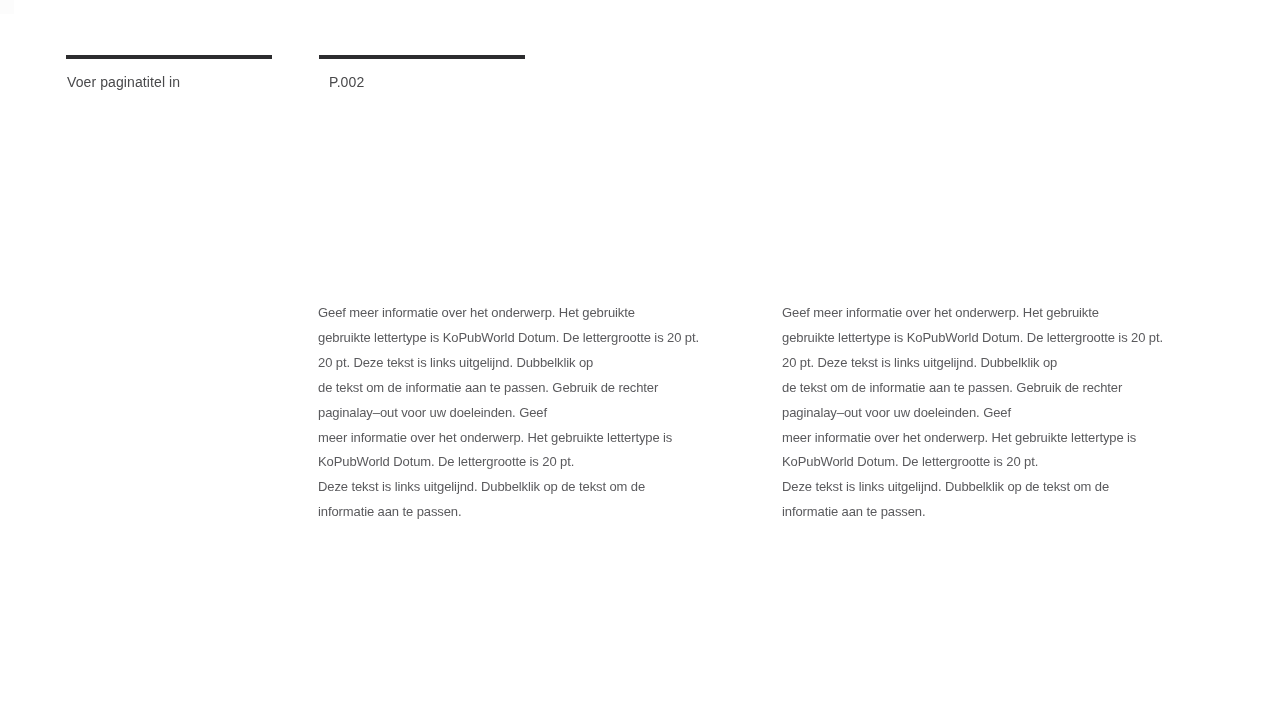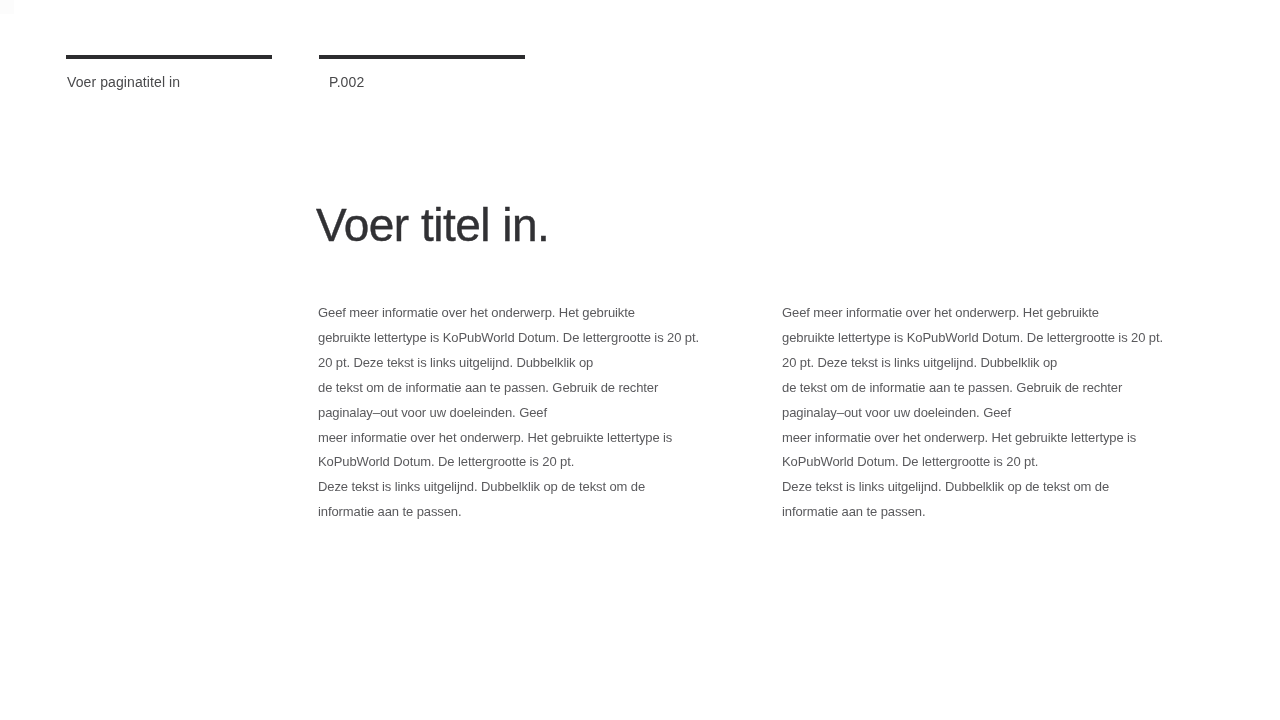--- a/index.html
+++ b/index.html
@@ -77,21 +77,20 @@
 <div class="slide">
 
   <div class="corner-mark"></div>
 
   <div class="header-rule rule-1"></div>
   <div class="header-label label-1">Voer paginatitel in</div>
 
   <div class="header-rule rule-2"></div>
   <div class="header-label label-2">P.002</div>
 
-  <h1 class="slide-title">Voer titel in.</h1>
 
   <div class="body-col col-left">
     <div class="body-line">Geef meer informatie over het onderwerp. Het gebruikte</div>
     <div class="body-line">gebruikte lettertype is KoPubWorld Dotum. De lettergrootte is 20 pt.</div>
     <div class="body-line">20 pt. Deze tekst is links uitgelijnd. Dubbelklik op</div>
     <div class="body-line">de tekst om de informatie aan te passen. Gebruik de rechter</div>
     <div class="body-line">paginalay–out voor uw doeleinden. Geef</div>
     <div class="body-line">meer informatie over het onderwerp. Het gebruikte lettertype is</div>
     <div class="body-line">KoPubWorld Dotum. De lettergrootte is 20 pt.</div>
     <div class="body-line">Deze tekst is links uitgelijnd. Dubbelklik op de tekst om de</div>

